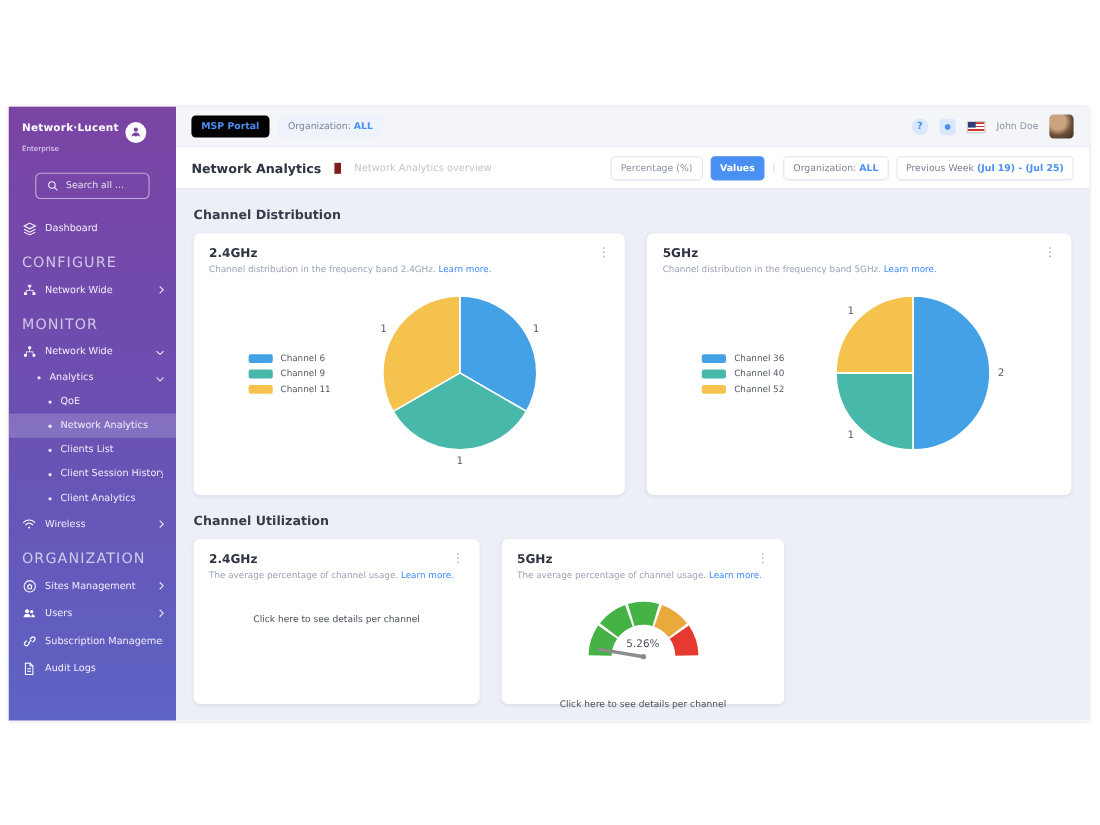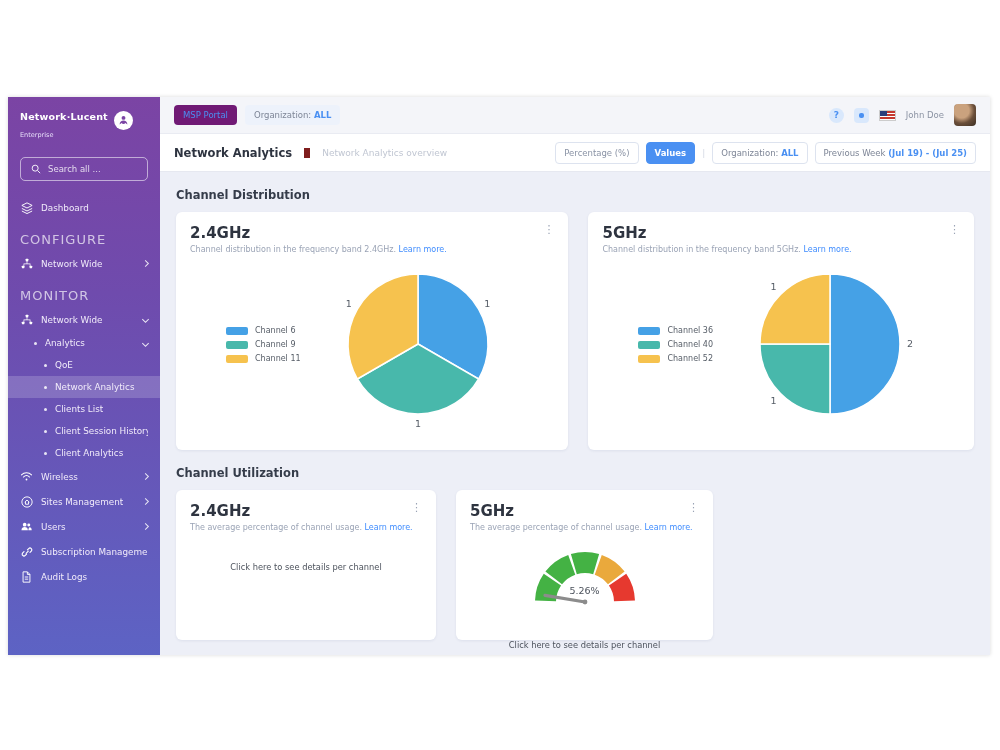--- a/index.html
+++ b/index.html
@@ -5,39 +5,39 @@
   * { margin:0; padding:0; box-sizing:border-box; }
   html,body { width:1000px; height:750px; background:#fff; font-family:"DejaVu Sans", sans-serif; overflow:hidden; }
   .app { position:absolute; left:8px; top:97px; width:982px; height:558px; display:flex; box-shadow:0 0 4px rgba(0,0,0,.15); }
 
   
   .sidebar { width:152px; flex:0 0 152px; background:linear-gradient(180deg,#7b44a4 0%, #6f4bad 35%, #5d63c4 100%); color:#f1ebfa; padding:12px 0 10px; overflow:hidden; }
   .logo-row { display:flex; align-items:flex-start; gap:6px; padding:2px 12px 8px; }
   .logo-text b { font-size:9.5px; letter-spacing:.2px; color:#fff; display:block; }
   .logo-text span { font-size:6.5px; color:#e8defa; }
   .logo-mark { width:19px; height:19px; background:#fff; border-radius:50%; display:flex; align-items:center; justify-content:center; flex:0 0 19px; }
-  .search-box { margin:8px 12px 14px; height:24px; border:1px solid rgba(255,255,255,.55); border-radius:5px; display:flex; align-items:center; gap:6px; padding:0 8px; }
+  .search-box { margin:8px 24px 14px; height:24px; border:1px solid rgba(255,255,255,.55); border-radius:5px; display:flex; align-items:center; gap:6px; padding:0 8px; }
   .search-box input { background:transparent; border:0; outline:0; color:#fff; font-size:8.5px; width:100%; font-family:inherit; }
   .search-box input::placeholder { color:rgba(255,255,255,.8); }
   .side-item { display:flex; align-items:center; gap:8px; padding:6px 12px; font-size:8.8px; cursor:pointer; position:relative; }
   .side-item .lbl { flex:1; white-space:nowrap; overflow:hidden; }
   .side-item.active { background:rgba(255,255,255,.18); }
   .sect { font-size:13px; letter-spacing:1px; color:rgba(255,255,255,.68); padding:12px 12px 4px; text-transform:uppercase; }
   .icon12 { width:13px; height:13px; flex:0 0 13px; display:flex; align-items:center; justify-content:center; }
   .chev { width:5px; height:5px; border-right:1.3px solid rgba(255,255,255,.85); border-bottom:1.3px solid rgba(255,255,255,.85); flex:0 0 5px; }
   .chev.right { transform:rotate(-45deg); }
   .chev.down { transform:rotate(45deg); }
   .sub1 { padding-left:26px; }
   .sub2 { padding-left:36px; }
   .bullet { width:3px; height:3px; border-radius:50%; background:rgba(255,255,255,.85); flex:0 0 3px; }
 
   
   .main { flex:1; display:flex; flex-direction:column; min-width:0; background:#edeff7; }
   .topbar { height:37px; background:#f4f5f9; display:flex; align-items:center; padding:0 14px; gap:8px; border-bottom:1px solid #e9ebf2; }
-  .chip { background:#701a75; color:#4a90f2; font-size:8.5px; font-weight:normal; border-radius:4px; padding:5px 9px; cursor:pointer; }
+  .chip { background:#000000; color:#4a90f2; font-size:8.5px; font-weight:bold; border-radius:4px; padding:5px 9px; cursor:pointer; }
   .chip.mixed { background:#edf2fb; color:#7d8596; font-weight:normal; }
   .chip.mixed b { color:#4a90f2; }
   .topbar-right { margin-left:auto; display:flex; align-items:center; gap:10px; }
   .help-circ { width:15px; height:15px; border-radius:50%; background:#d9e8fc; color:#4a90f2; font-size:9px; font-weight:bold; display:flex; align-items:center; justify-content:center; cursor:pointer; }
   .sq-icon { width:15px; height:15px; border-radius:4px; background:#d9e8fc; display:flex; align-items:center; justify-content:center; cursor:pointer; }
   .sq-icon i { width:5px; height:5px; border-radius:2px; background:#4a90f2; }
   .flag { width:17px; height:11px; position:relative; background:repeating-linear-gradient(180deg,#c5392f 0 1.6px,#fff 1.6px 3.2px); border:0.5px solid #ccc; cursor:pointer; }
   .flag i { position:absolute; left:0; top:0; width:7px; height:5.5px; background:#2c3e7b; display:block; }
   .user-name { font-size:8.5px; color:#8b93a3; }
   .avatar { width:22px; height:22px; border-radius:4px; background:radial-gradient(circle at 35% 30%, #caa27e 0 35%, #6b4f3a 60%, #3a2d23 100%); cursor:pointer; }
@@ -51,21 +51,21 @@
   .vdiv { color:#d4d9e4; font-size:9px; }
   .outl { font-size:8.5px; padding:5px 8px; border-radius:4px; border:1px solid #dde3ef; background:#fff; color:#7d8596; cursor:pointer; }
   .outl b { color:#4a90f2; font-weight:bold; }
 
   .content { flex:1; overflow:hidden; padding:12px 16px; }
   .sec-title { font-size:11.5px; font-weight:bold; color:#353c4a; margin:4px 0 10px; }
   .cards-row { display:flex; gap:20px; margin-bottom:16px; }
   .card { background:#fff; border-radius:6px; box-shadow:0 1px 3px rgba(40,50,100,.08); padding:12px 14px; position:relative; }
   .card.dist { width:397px; height:238px; }
   .card.util { width:260px; height:150px; }
-  .card-title { font-size:15px; font-weight:bold; color:#2e3440; }
+  .card-title { font-size:11px; font-weight:bold; color:#2e3440; }
   .card-sub { font-size:8px; color:#9aa3b5; margin-top:3px; }
   .card-sub a { color:#3f8cfe; text-decoration:none; cursor:pointer; }
   .kebab { position:absolute; right:10px; top:10px; color:#9aa3b5; font-size:11px; cursor:pointer; line-height:1; padding:2px 4px; }
 
   .pie-area { display:flex; align-items:center; margin-top:2px; }
   .legend { margin-left:36px; width:104px; flex:0 0 auto; }
   .legend .li { display:flex; align-items:flex-end; gap:7px; margin:5px 0; cursor:pointer; }
   .legend .sw { width:22px; height:8px; border-radius:2px; flex:0 0 22px; }
   .legend .lt { font-size:8px; color:#555c66; }
   .pie-svg { display:block; }
@@ -175,20 +175,21 @@
         <svg width="13" height="11" viewBox="0 0 14 12" fill="none" stroke="#fff" stroke-width="1.1" stroke-linecap="round">
             <path d="M1.5 4.2C4.6 1.2 9.4 1.2 12.5 4.2"></path>
             <path d="M3.6 6.6c2-1.9 4.8-1.9 6.8 0"></path>
             <circle cx="7" cy="9.3" r="1" fill="#fff" stroke="none"></circle>
           </svg>
       </span>
       <span class="lbl">Wireless</span>
       <span class="chev right"></span>
     </div>
 
+    <div class="sect">ORGANIZATION</div>
     <div class="side-item">
       <span class="icon12">
         <svg width="12" height="12" viewBox="0 0 14 14" fill="none" stroke="#fff" stroke-width="1.1">
             <circle cx="7" cy="7" r="6"></circle>
             <path d="M4.3 7.2 7 4.8l2.7 2.4M5.2 7v2.6h3.6V7"></path>
           </svg>
       </span>
       <span class="lbl">Sites Management</span>
       <span class="chev right"></span>
     </div>

